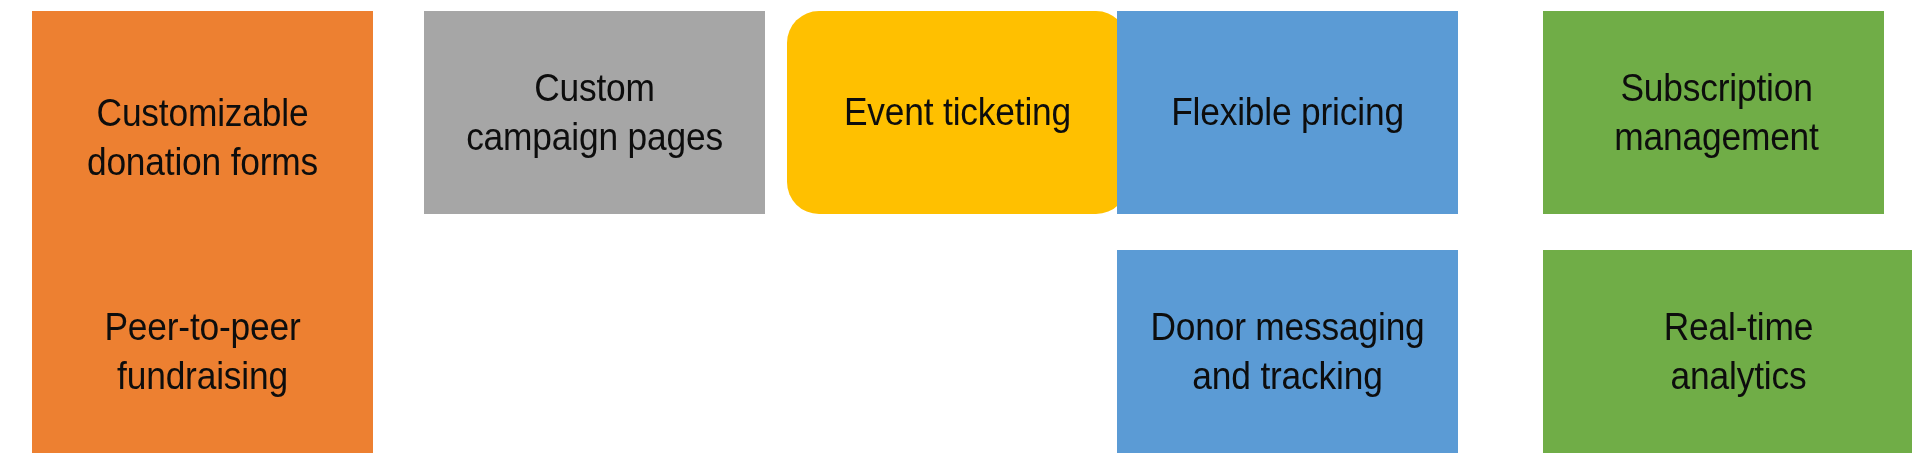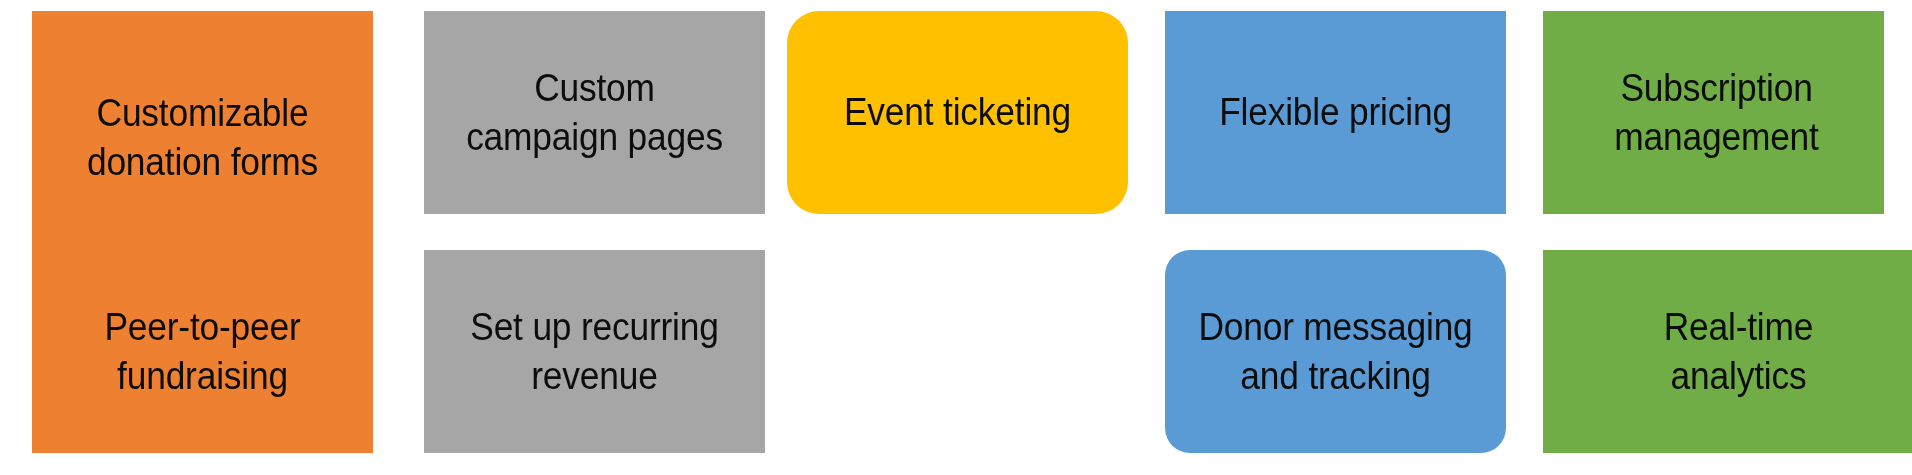--- a/index.html
+++ b/index.html
@@ -44,21 +44,21 @@
     letter-spacing: -0.2px;
     white-space: pre-line;
     transform: scaleX(0.93);
     transform-origin: center center;
   }
 
   
   .col-0 { left: 32px; }
   .col-1 { left: 406px; margin-left: 18px; }
   .col-2 { left: 787px; }
-  .col-3 { left: 1165px; }
+  .col-3 { left: 1117px; }
   .col-4 { left: 1543px; }
 
   
   .row-0 { top: 11px; }
   .row-1 { top: 250px; }
 </style>
 </head>
 <body>
 
 <div id="feature-grid" style="background: rgb(255, 255, 255);">
@@ -77,25 +77,21 @@
       <span class="tile-label">Flexible pricing</span>
     </div>
     <div class="feature-tile col-4 row-0" style="background: rgb(112, 173, 71); width: 341px; height: 203px; padding-left: 16px;">
       <span class="tile-label">Subscription
 management</span>
     </div>
     <div class="feature-tile col-0 row-1" style="background: rgb(237, 128, 49); width: 341px; height: 203px;">
       <span class="tile-label">Peer-to-peer
 fundraising</span>
     </div>
-    <div class="feature-tile col-1 row-1" style="background: rgb(166, 166, 166); width: 341px; height: 203px;">
-      <span class="tile-label">Set up recurring
-revenue</span>
-    </div>
-    <div class="feature-tile col-3 row-1" style="background: rgb(91, 155, 213); width: 341px; height: 203px; border-radius: 25px;">
+    <div class="feature-tile col-3 row-1" style="background: rgb(91, 155, 213); width: 341px; height: 203px;">
       <span class="tile-label">Donor messaging
 and tracking</span>
     </div>
     <div class="feature-tile col-4 row-1" style="background: rgb(112, 173, 71); width: 391px; height: 203px;">
       <span class="tile-label">Real-time
 analytics</span>
     </div>
   </div>
 
 </body></html>

